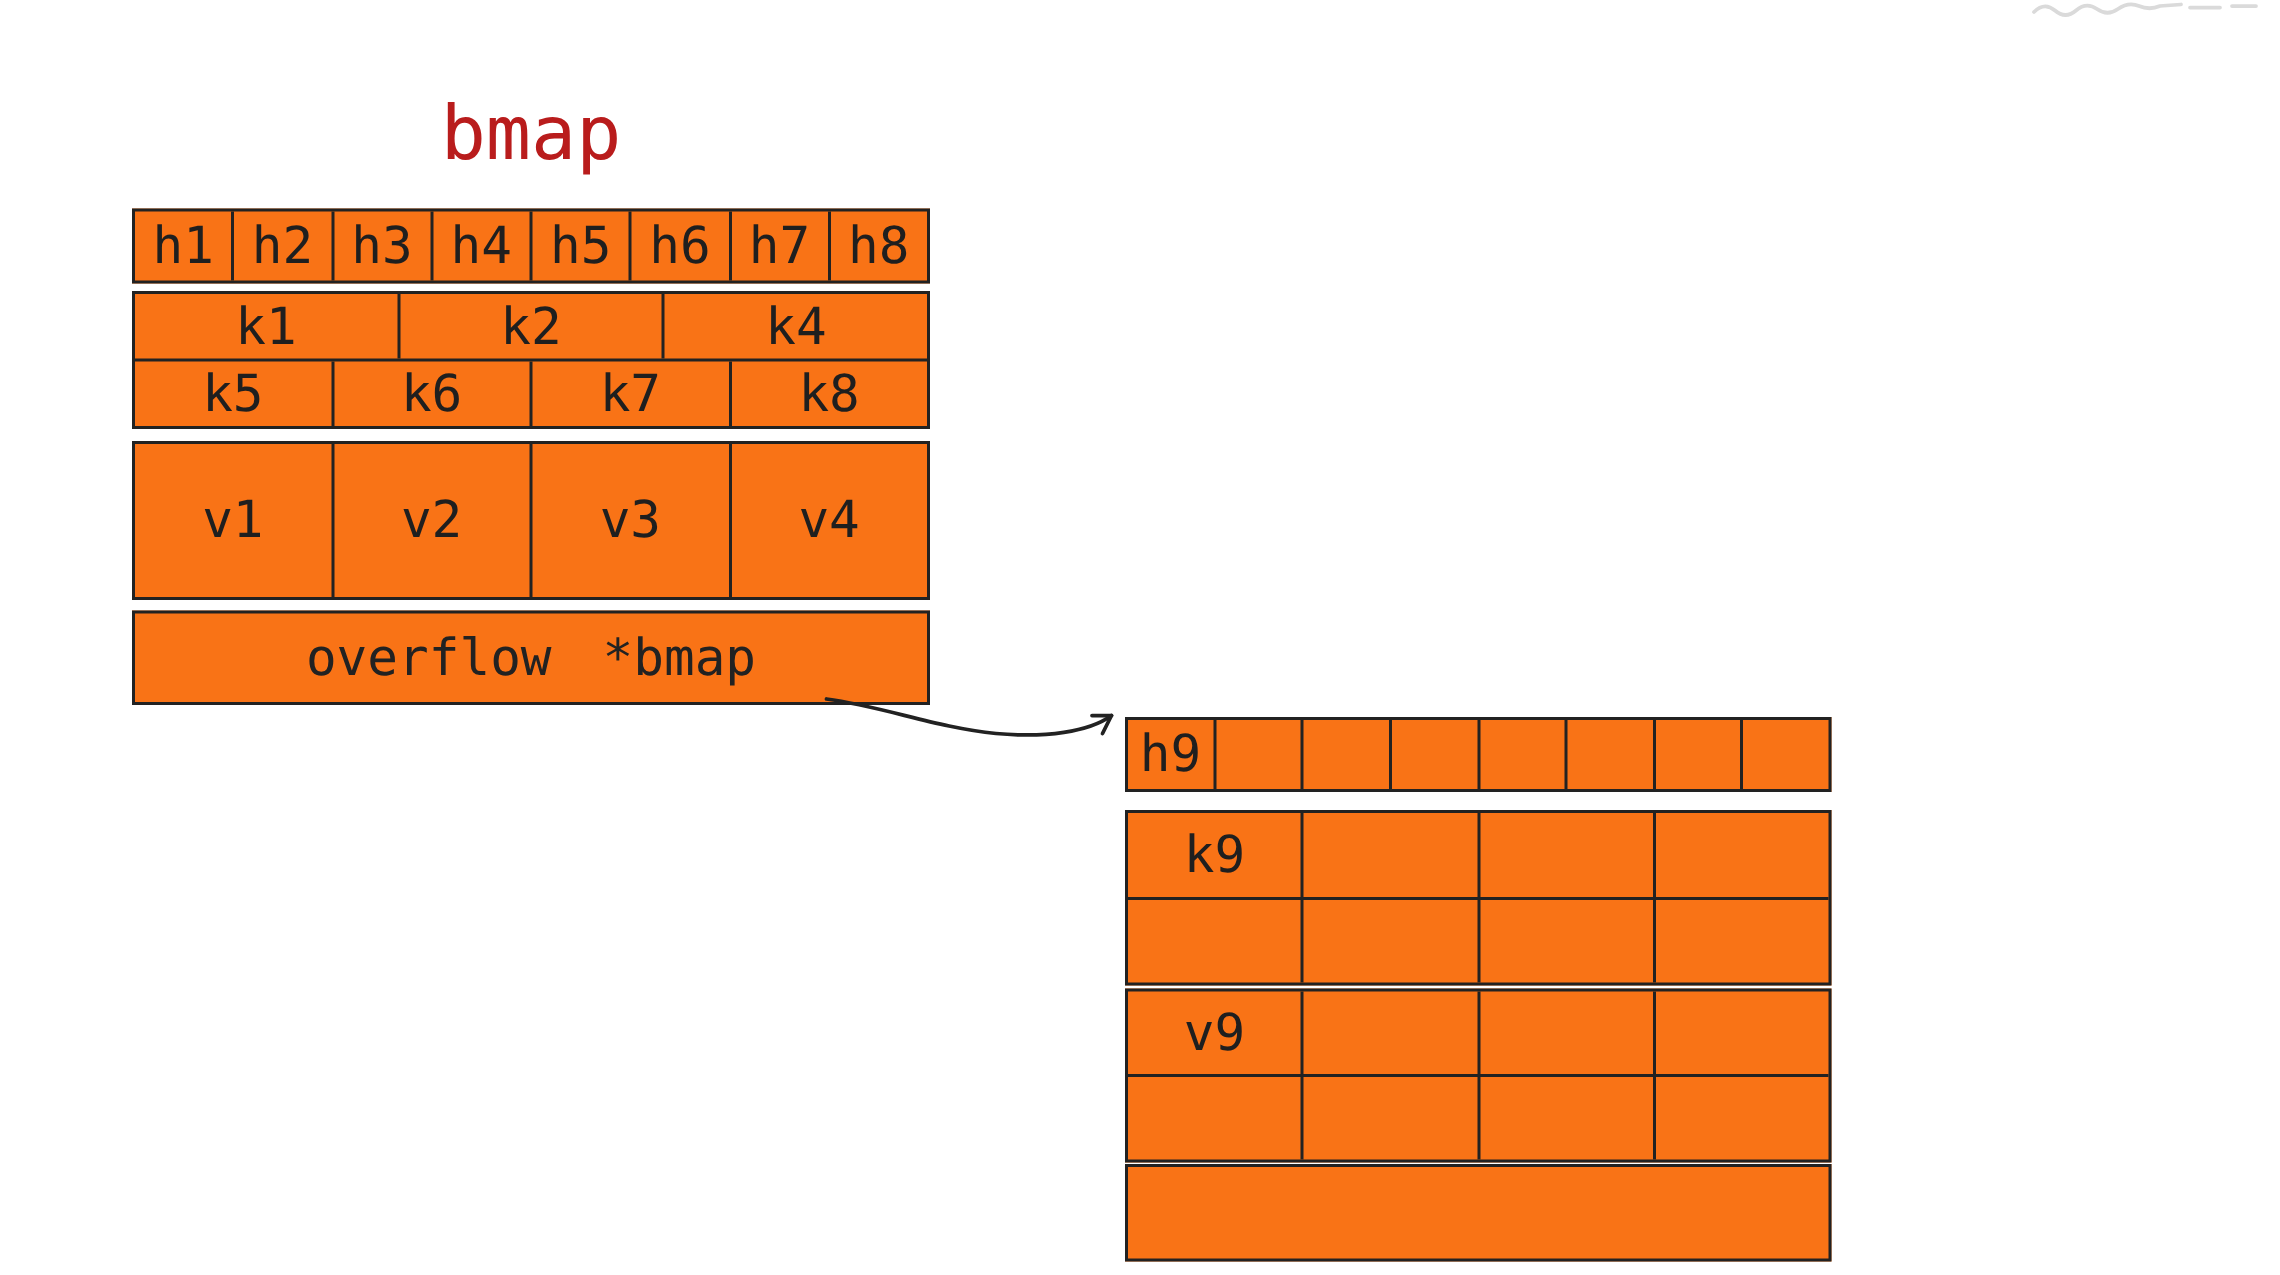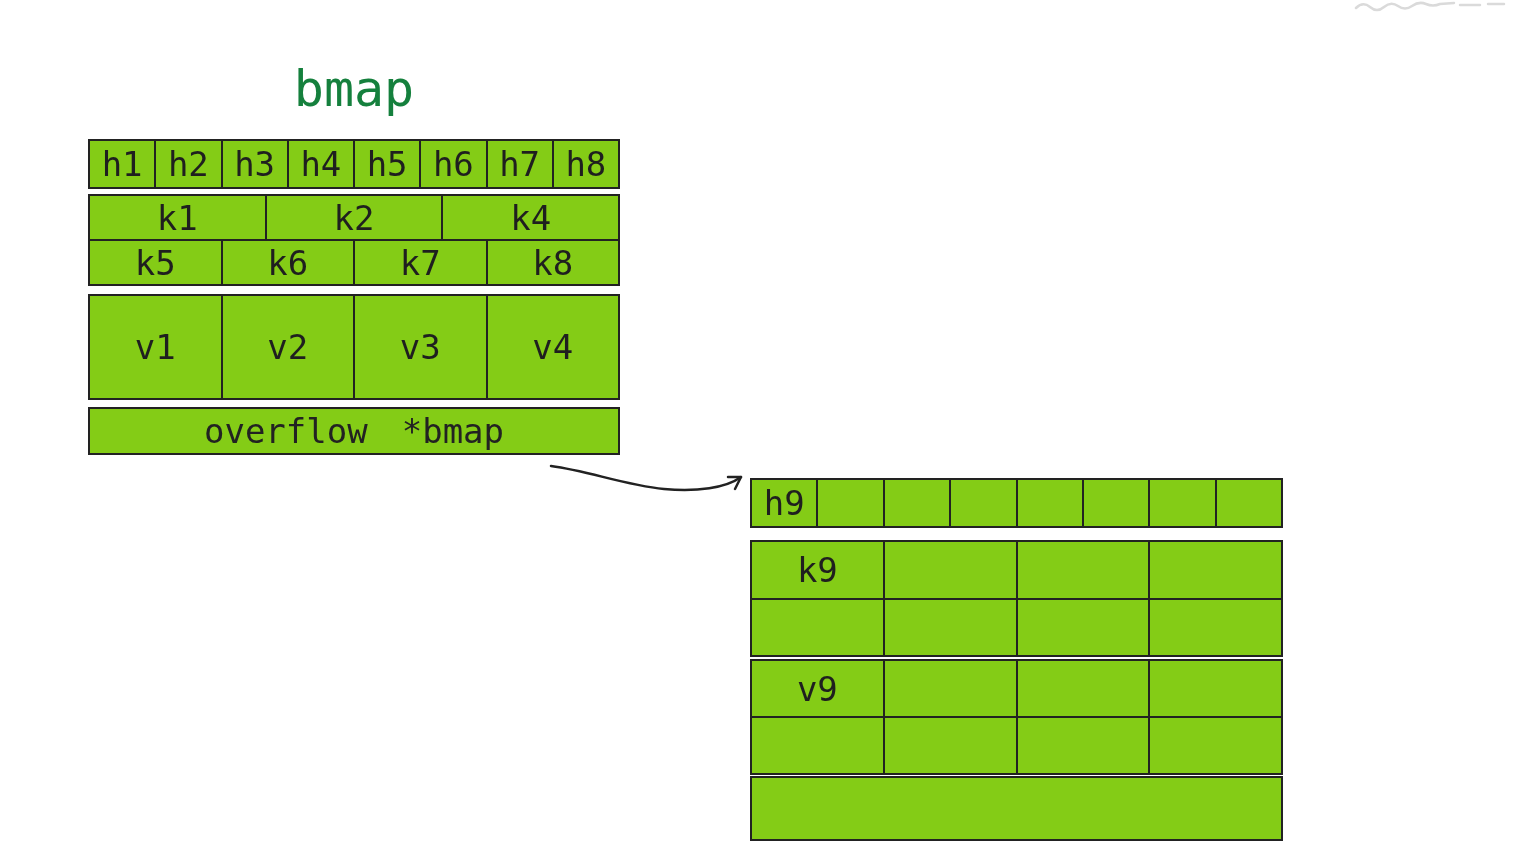--- a/index.html
+++ b/index.html
@@ -14,27 +14,27 @@
     color:var(--ink);
     overflow:hidden;
     position:relative;
   }
   .abs{ position:absolute; }
 
   .diagram-title{
     left:88px; top:60px; width:532px;
     text-align:center;
     font-size:50px;
-    color:#15803d;
+    color:#b91c1c;
   }
 
   .btable{ display:block; }
   .box{
     border:2px solid var(--ink);
-    background:#84cc16;
+    background:#f97316;
     display:flex;
     flex-direction:column;
     width:100%;
   }
   .row{ display:flex; flex:1; }
   .row + .row{ border-top:2px solid var(--ink); }
   .cell{
     flex:1;
     display:flex;
     align-items:center;
@@ -43,24 +43,24 @@
     color:#1f1f1f;
     overflow:hidden;
   }
   .cell + .cell{ border-left:2px solid var(--ink); }
 
   
   .main-table{ left:88px; top:139px; width:532px; }
   .main-table .header-box{ height:50px; }
   .main-table .keys-box{ height:92px; margin-top:5px; }
   .main-table .values-box{ height:106px; margin-top:8px;justify-content:center; }
-  .main-table .overflow-box{ height:48px; margin-top:7px; }
+  .main-table .overflow-box{ height:63px; margin-top:7px; }
 
   
-  .ovf-table{ left:750px; top:478px; width:533px; }
+  .ovf-table{ left:750px; top:478px; width:471px; }
   .ovf-table .header-box{ height:50px; }
   .ovf-table .keys-box{ height:117px; margin-top:12px; }
   .ovf-table .values-box{ height:116px; margin-top:2px; }
   .ovf-table .overflow-box{ height:65px; margin-top:1px; }
 
   .overflow-box .row{ justify-content:center; align-items:center; gap:34px; }
   .overflow-box .txt{ font-size:34px; }
 
   .arrow-svg{ left:534px; top:450px; }
   .scribble-svg{ left:1352px; top:0px; }

